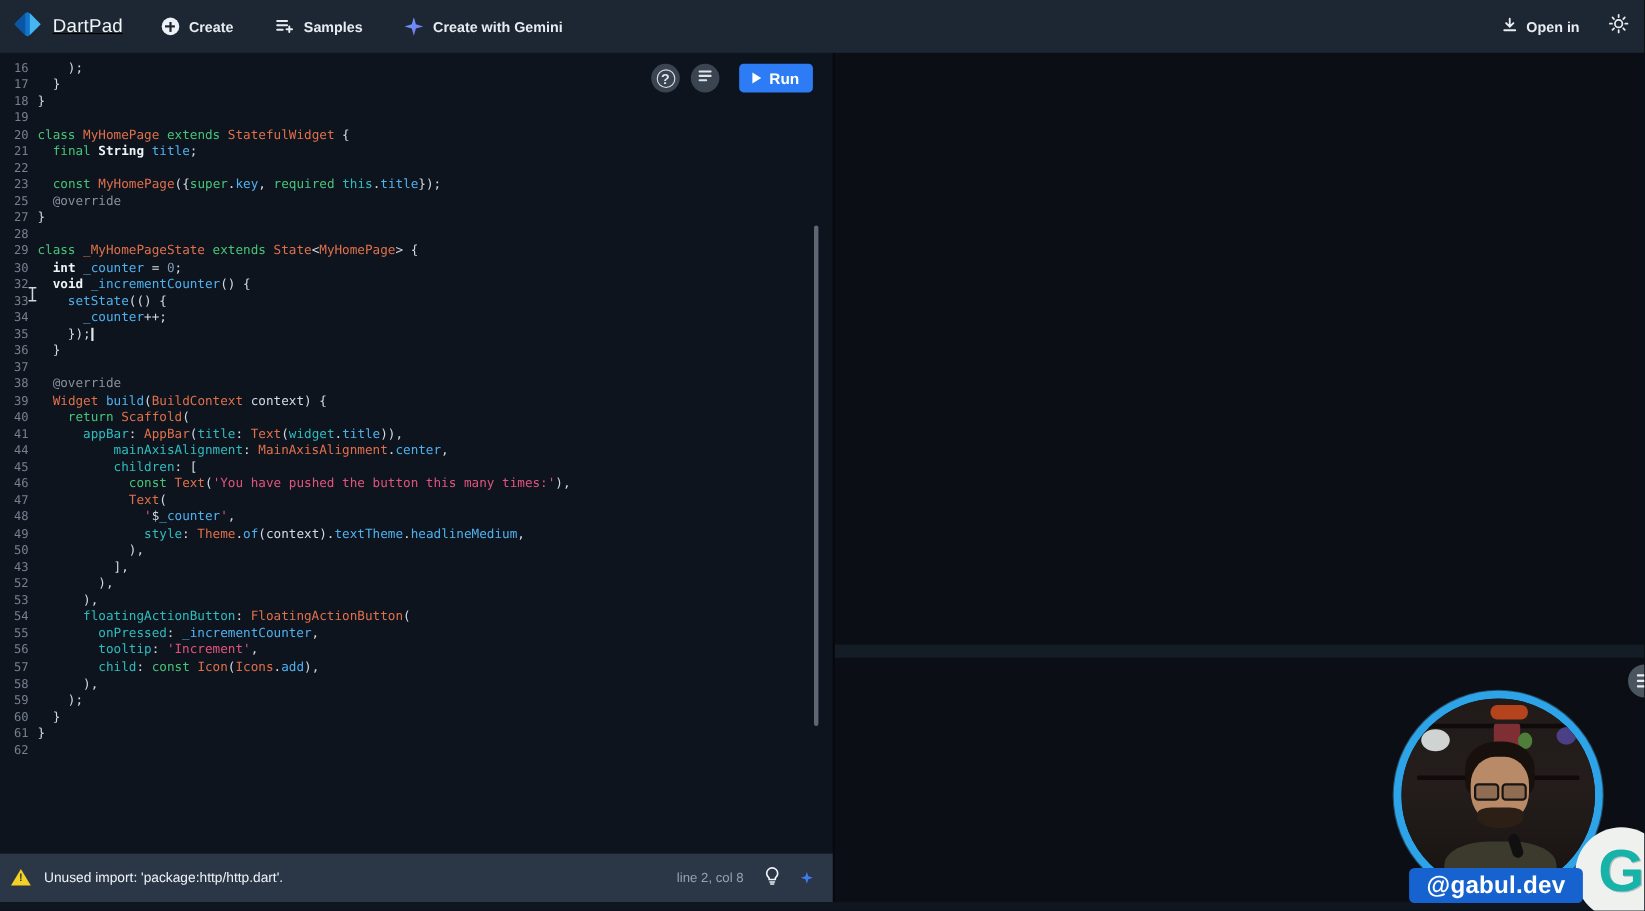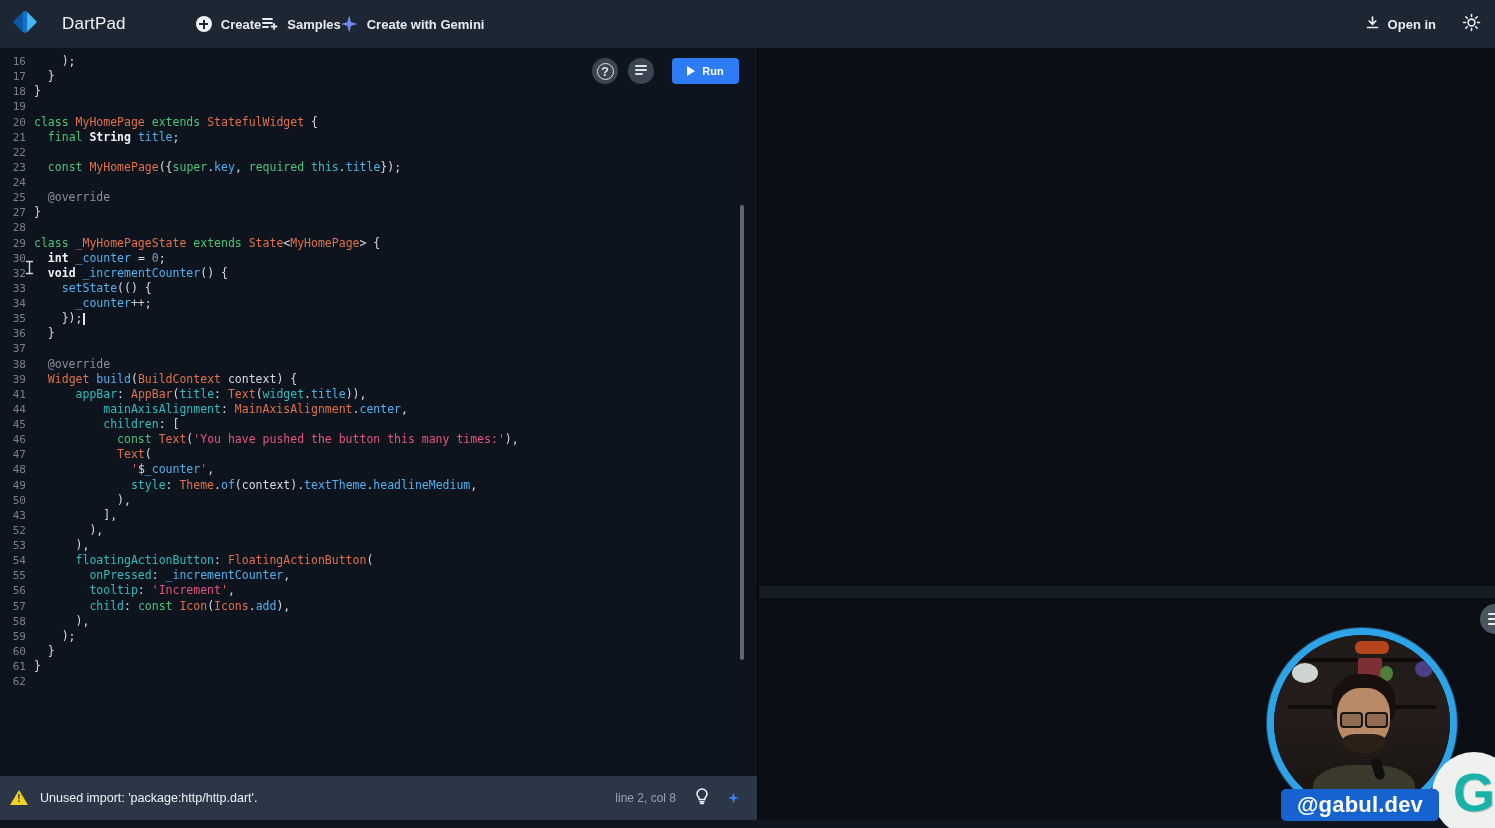--- a/index.html
+++ b/index.html
@@ -3,23 +3,23 @@
 <meta charset="utf-8">
 <style>
   html,body{margin:0;padding:0;background:#0a0e13;}
   *{box-sizing:border-box;}
   .app{position:relative;width:1495px;height:828px;overflow:hidden;
        font-family:"Liberation Sans",sans-serif;background:#0d141d;}
 
   
   .topbar{position:absolute;left:0;top:0;width:1495px;height:48px;background:#1d2733;
           display:flex;align-items:center;z-index:30;}
-  .brand{display:flex;align-items:center;gap:24px;margin-left:12px;}
+  .brand{display:flex;align-items:center;gap:10px;margin-left:12px;text-decoration:underline;}
   .brand-title{color:#f2f5f8;font-size:17px;font-weight:500;letter-spacing:.2px;}
-  .nav{display:flex;align-items:center;margin-left:70px;}
+  .nav{display:flex;align-items:center;margin-left:35px;gap:38px;}
   .nav-btn{display:flex;align-items:center;gap:9px;color:#e7ecf1;font-size:13px;font-weight:600;cursor:pointer;}
   .topbar-right{margin-left:auto;display:flex;gap:26px;margin-right:14px;}
   .openin-btn{display:flex;align-items:center;gap:8px;color:#e7ecf1;font-size:13px;font-weight:600;cursor:pointer;}
   .icon-btn-plain{display:flex;align-items:center;justify-content:center;cursor:pointer;}
   .plus-circle{width:16px;height:16px;border-radius:50%;background:#eef2f6;position:relative;}
   .plus-circle::before,.plus-circle::after{content:"";position:absolute;background:#1d2733;}
   .plus-circle::before{left:7px;top:3.5px;width:2px;height:9px;}
   .plus-circle::after{left:3.5px;top:7px;width:9px;height:2px;}
   .gem-star{width:17px;height:17px;background:linear-gradient(135deg,#62a0f8,#7f6ef5);
             clip-path:polygon(50% 0,61% 39%,100% 50%,61% 61%,50% 100%,39% 61%,0 50%,39% 39%);}
@@ -38,21 +38,21 @@
   .caret{display:inline-block;width:1.5px;height:12px;background:#dfe6ee;vertical-align:middle;margin-left:1px;}
   .ibeam{position:absolute;left:25px;top:212px;z-index:5;}
 
   .editor-toolbar{position:absolute;right:18px;top:10px;display:flex;align-items:center;gap:10px;z-index:6;}
   .round-btn{width:26px;height:26px;border-radius:50%;background:#3a4551;display:flex;
              align-items:center;justify-content:center;color:#dde3ea;cursor:pointer;}
   .help-glyph{font-size:13px;font-weight:bold;border:1.5px solid #dde3ea;border-radius:50%;
               width:17px;height:17px;display:flex;align-items:center;justify-content:center;}
   .run-btn{height:26px;min-width:67px;margin-left:8px;background:#2d7cf5;border-radius:4px;
            display:flex;align-items:center;justify-content:center;gap:7px;color:#fff;
-           font-size:11px;font-weight:600;cursor:pointer;padding:0 12px;}
+           font-size:14px;font-weight:600;cursor:pointer;padding:0 12px;}
   .play-tri{width:0;height:0;border-left:8px solid #fff;border-top:5px solid transparent;
             border-bottom:5px solid transparent;}
 
   .issues-badge{position:absolute;left:694px;top:741px;height:21px;padding:0 11px;border-radius:11px;
                 background:#46515f;color:#eaeef3;font-size:11px;display:flex;align-items:center;
                 z-index:6;cursor:pointer;}
   .scroll-thumb{position:absolute;left:740px;top:157px;width:4px;height:455px;border-radius:2px;
                 background:#5e6875;z-index:6;cursor:grab;}
 
   
@@ -178,34 +178,34 @@
   <section class="editor-panel">
     <div class="code-area">
         <div class="cl"><span class="ln">16</span><span class="ct"><span class="tk-pl">    );</span></span></div>
         <div class="cl"><span class="ln">17</span><span class="ct"><span class="tk-pl">  }</span></span></div>
         <div class="cl"><span class="ln">18</span><span class="ct"><span class="tk-pl">}</span></span></div>
         <div class="cl"><span class="ln">19</span><span class="ct"></span></div>
         <div class="cl"><span class="ln">20</span><span class="ct"><span class="tk-kw">class</span><span class="tk-pl"> </span><span class="tk-ty">MyHomePage</span><span class="tk-pl"> </span><span class="tk-kw">extends</span><span class="tk-pl"> </span><span class="tk-ty">StatefulWidget</span><span class="tk-pl"> {</span></span></div>
         <div class="cl"><span class="ln">21</span><span class="ct"><span class="tk-pl">  </span><span class="tk-kw">final</span><span class="tk-pl"> </span><span class="tk-bt">String</span><span class="tk-pl"> </span><span class="tk-fn">title</span><span class="tk-pl">;</span></span></div>
         <div class="cl"><span class="ln">22</span><span class="ct"></span></div>
         <div class="cl"><span class="ln">23</span><span class="ct"><span class="tk-pl">  </span><span class="tk-kw">const</span><span class="tk-pl"> </span><span class="tk-ty">MyHomePage</span><span class="tk-pl">({</span><span class="tk-kw">super</span><span class="tk-pl">.</span><span class="tk-fn">key</span><span class="tk-pl">, </span><span class="tk-kw">required</span><span class="tk-pl"> </span><span class="tk-tl">this</span><span class="tk-pl">.</span><span class="tk-fn">title</span><span class="tk-pl">});</span></span></div>
-        <div class="cl"><span class="ln">24</span><span class="ct"></span></div>
         <div class="cl"><span class="ln">25</span><span class="ct"><span class="tk-cm">  @override</span></span></div>
         <div class="cl"><span class="ln">27</span><span class="ct"><span class="tk-pl">}</span></span></div>
         <div class="cl"><span class="ln">28</span><span class="ct"></span></div>
         <div class="cl"><span class="ln">29</span><span class="ct"><span class="tk-kw">class</span><span class="tk-pl"> </span><span class="tk-ty">_MyHomePageState</span><span class="tk-pl"> </span><span class="tk-kw">extends</span><span class="tk-pl"> </span><span class="tk-ty">State</span><span class="tk-pl">&lt;</span><span class="tk-ty">MyHomePage</span><span class="tk-pl">&gt; {</span></span></div>
         <div class="cl"><span class="ln">30</span><span class="ct"><span class="tk-pl">  </span><span class="tk-bt">int</span><span class="tk-pl"> </span><span class="tk-fn">_counter</span><span class="tk-pl"> = </span><span class="tk-nm">0</span><span class="tk-pl">;</span></span></div>
         <div class="cl"><span class="ln">32</span><span class="ct"><span class="tk-pl">  </span><span class="tk-bt">void</span><span class="tk-pl"> </span><span class="tk-fn">_incrementCounter</span><span class="tk-pl">() {</span></span></div>
         <div class="cl"><span class="ln">33</span><span class="ct"><span class="tk-pl">    </span><span class="tk-fn">setState</span><span class="tk-pl">(() {</span></span></div>
         <div class="cl"><span class="ln">34</span><span class="ct"><span class="tk-pl">      </span><span class="tk-fn">_counter</span><span class="tk-pl">++;</span></span></div>
         <div class="cl"><span class="ln">35</span><span class="ct"><span class="tk-pl">    });</span><span class="caret"></span></span></div>
         <div class="cl"><span class="ln">36</span><span class="ct"><span class="tk-pl">  }</span></span></div>
         <div class="cl"><span class="ln">37</span><span class="ct"></span></div>
         <div class="cl"><span class="ln">38</span><span class="ct"><span class="tk-cm">  @override</span></span></div>
         <div class="cl"><span class="ln">39</span><span class="ct"><span class="tk-pl">  </span><span class="tk-ty">Widget</span><span class="tk-pl"> </span><span class="tk-fn">build</span><span class="tk-pl">(</span><span class="tk-ty">BuildContext</span><span class="tk-pl"> context) {</span></span></div>
+        <div class="cl"><span class="ln">40</span><span class="ct"><span class="tk-pl">    </span><span class="tk-kw">return</span><span class="tk-pl"> </span><span class="tk-ty">Scaffold</span><span class="tk-pl">(</span></span></div>
         <div class="cl"><span class="ln">41</span><span class="ct"><span class="tk-pl">      </span><span class="tk-pr">appBar</span><span class="tk-pl">: </span><span class="tk-ty">AppBar</span><span class="tk-pl">(</span><span class="tk-pr">title</span><span class="tk-pl">: </span><span class="tk-ty">Text</span><span class="tk-pl">(</span><span class="tk-tl">widget</span><span class="tk-pl">.</span><span class="tk-fn">title</span><span class="tk-pl">)),</span></span></div>
         <div class="cl"><span class="ln">44</span><span class="ct"><span class="tk-pl">          </span><span class="tk-pr">mainAxisAlignment</span><span class="tk-pl">: </span><span class="tk-ty">MainAxisAlignment</span><span class="tk-pl">.</span><span class="tk-fn">center</span><span class="tk-pl">,</span></span></div>
         <div class="cl"><span class="ln">45</span><span class="ct"><span class="tk-pl">          </span><span class="tk-pr">children</span><span class="tk-pl">: [</span></span></div>
         <div class="cl"><span class="ln">46</span><span class="ct"><span class="tk-pl">            </span><span class="tk-kw">const</span><span class="tk-pl"> </span><span class="tk-ty">Text</span><span class="tk-pl">(</span><span class="tk-st">'You have pushed the button this many times:'</span><span class="tk-pl">),</span></span></div>
         <div class="cl"><span class="ln">47</span><span class="ct"><span class="tk-pl">            </span><span class="tk-ty">Text</span><span class="tk-pl">(</span></span></div>
         <div class="cl"><span class="ln">48</span><span class="ct"><span class="tk-pl">              </span><span class="tk-st">'</span><span class="tk-pl">$</span><span class="tk-fn">_counter</span><span class="tk-st">'</span><span class="tk-pl">,</span></span></div>
         <div class="cl"><span class="ln">49</span><span class="ct"><span class="tk-pl">              </span><span class="tk-pr">style</span><span class="tk-pl">: </span><span class="tk-ty">Theme</span><span class="tk-pl">.</span><span class="tk-fn">of</span><span class="tk-pl">(context).</span><span class="tk-fn">textTheme</span><span class="tk-pl">.</span><span class="tk-fn">headlineMedium</span><span class="tk-pl">,</span></span></div>
         <div class="cl"><span class="ln">50</span><span class="ct"><span class="tk-pl">            ),</span></span></div>
         <div class="cl"><span class="ln">43</span><span class="ct"><span class="tk-pl">          ],</span></span></div>
         <div class="cl"><span class="ln">52</span><span class="ct"><span class="tk-pl">        ),</span></span></div>

